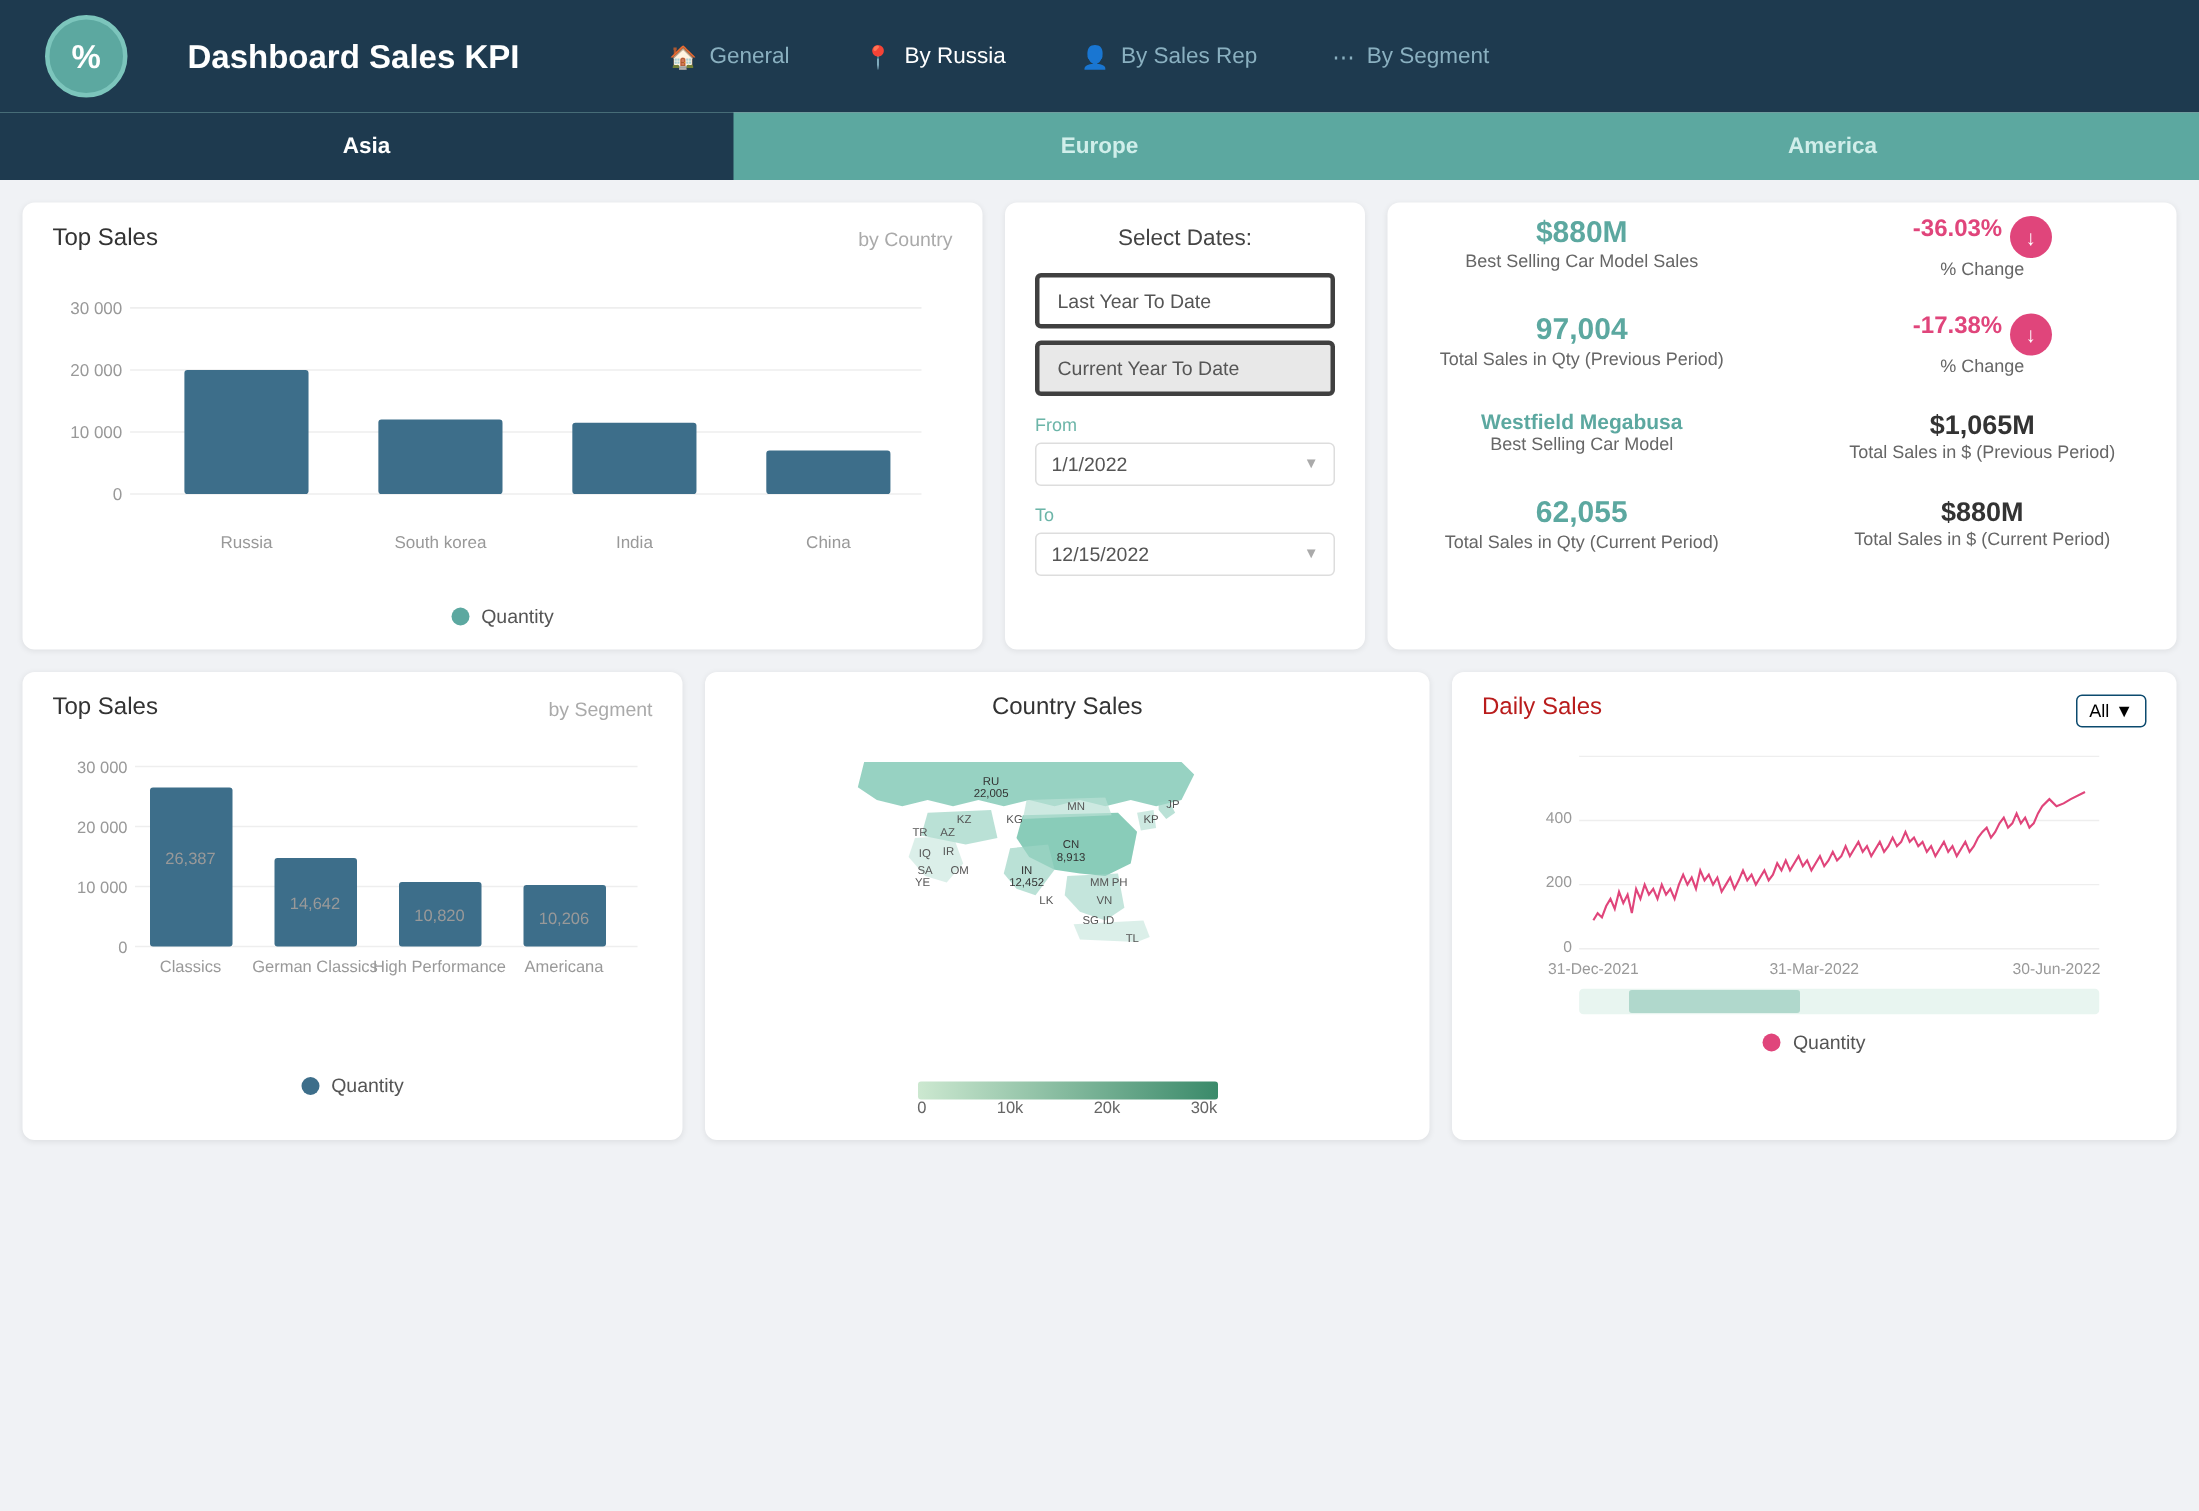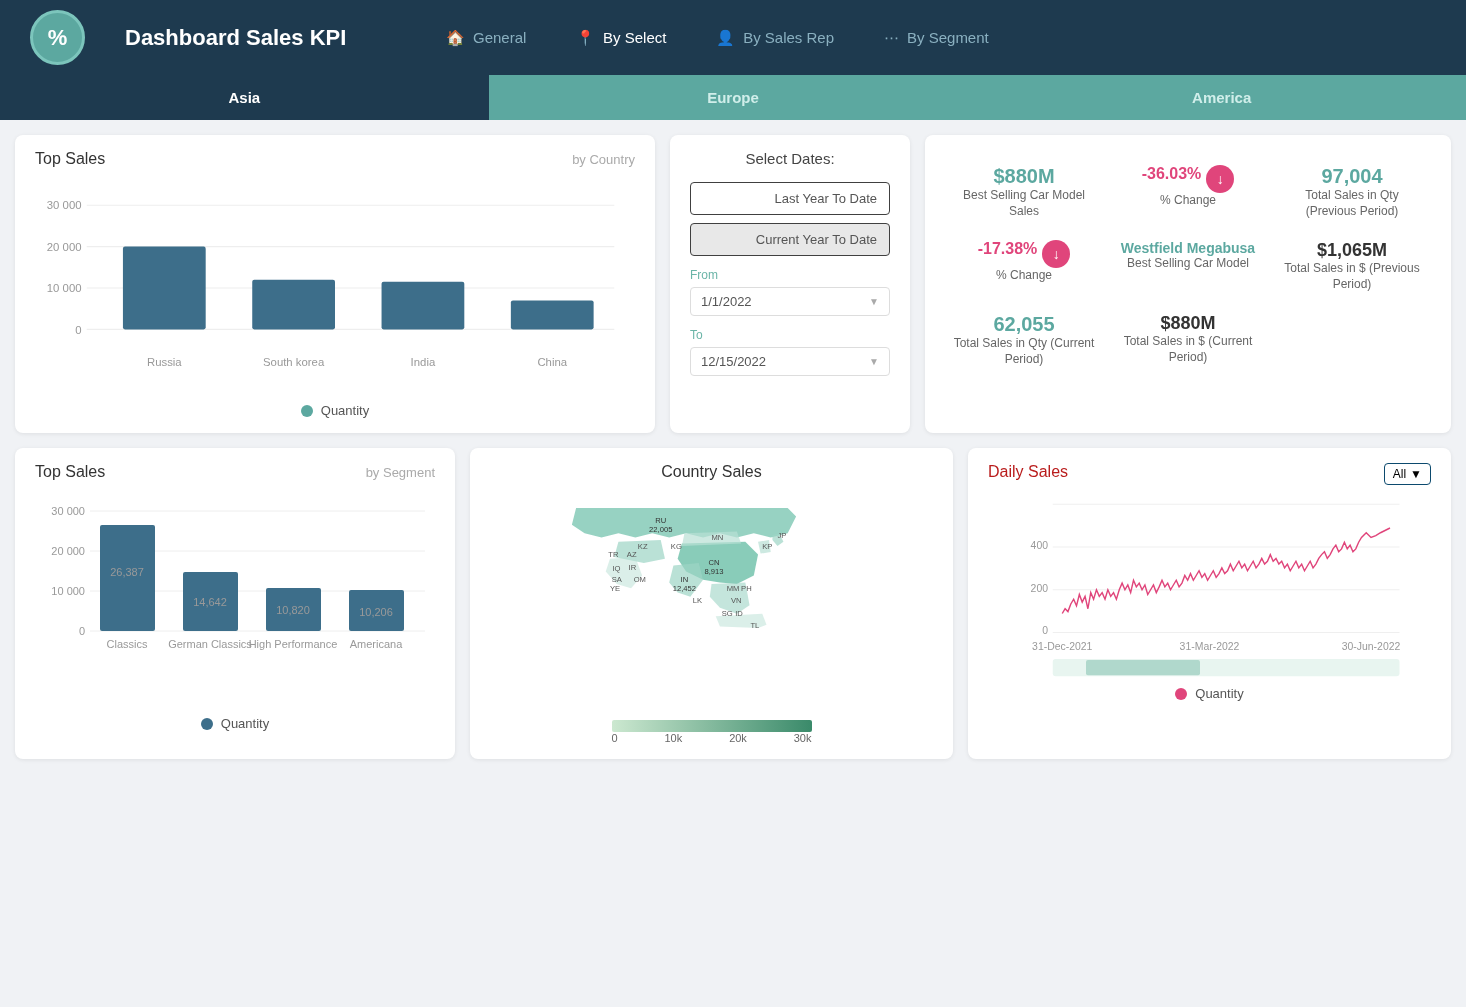--- a/index.html
+++ b/index.html
@@ -93,37 +93,37 @@
     }
     .legend-dot {
       width: 12px; height: 12px; border-radius: 50%;
     }
 
     
     .date-card { padding: 15px 20px; }
     .date-title { font-size: 15px; font-weight: 500; color: #444; margin-bottom: 15px; text-align: center; }
     .date-btn {
       display: block; width: 100%;
-      border: 1px solid #404040; border-radius: 4px;
+      border: 3px solid #404040; border-radius: 4px;
       padding: 8px 12px; font-size: 13px; color: #555;
       background: white; cursor: pointer; margin-bottom: 8px;
-      text-align: right;
+      text-align: left;
     }
     .date-btn.active { background: #e8e8e8; }
     .date-label { font-size: 12px; color: #6cb5a8; margin-top: 12px; margin-bottom: 5px; }
     .date-select {
       display: flex; align-items: center; border: 1px solid #ddd;
       border-radius: 4px; padding: 6px 10px; margin-bottom: 8px;
       font-size: 13px; color: #555; justify-content: space-between;
       cursor: pointer;
     }
     .dropdown-arrow { color: #aaa; font-size: 10px; }
 
     
-    .kpi-card { display: grid; grid-template-columns: 1fr 1fr 1fr; gap: 5px 10px; align-content: start; padding: 22px; }
+    .kpi-card { display: grid; grid-template-columns: 1fr 1fr; gap: 5px 10px; align-content: start; padding: 1px; }
     .kpi-item { text-align: center; padding: 8px 5px; }
     .kpi-value { font-size: 20px; font-weight: 700; }
     .kpi-label { font-size: 12px; color: #666; line-height: 1.3; }
     .kpi-teal { color: #5ca8a0; }
     .kpi-pink { color: #e0457b; }
     .kpi-change {
       display: flex; justify-content: center; gap: 5px;
       font-size: 16px; font-weight: 700;
     }
     .change-down-circle {
@@ -170,21 +170,21 @@
     <span>%</span>
   </div>
   <span class="header-title">Dashboard Sales KPI</span>
   <nav class="nav-items">
     <div class="nav-item">
       <span>🏠</span>
       <span>General</span>
     </div>
     <div class="nav-item active">
       <span>📍</span>
-      <span>By Select</span>
+      <span>By Russia</span>
     </div>
     <div class="nav-item">
       <span>👤</span>
       <span>By Sales Rep</span>
     </div>
     <div class="nav-item">
       <span>⋯</span>
       <span>By Segment</span>
     </div>
   </nav>

